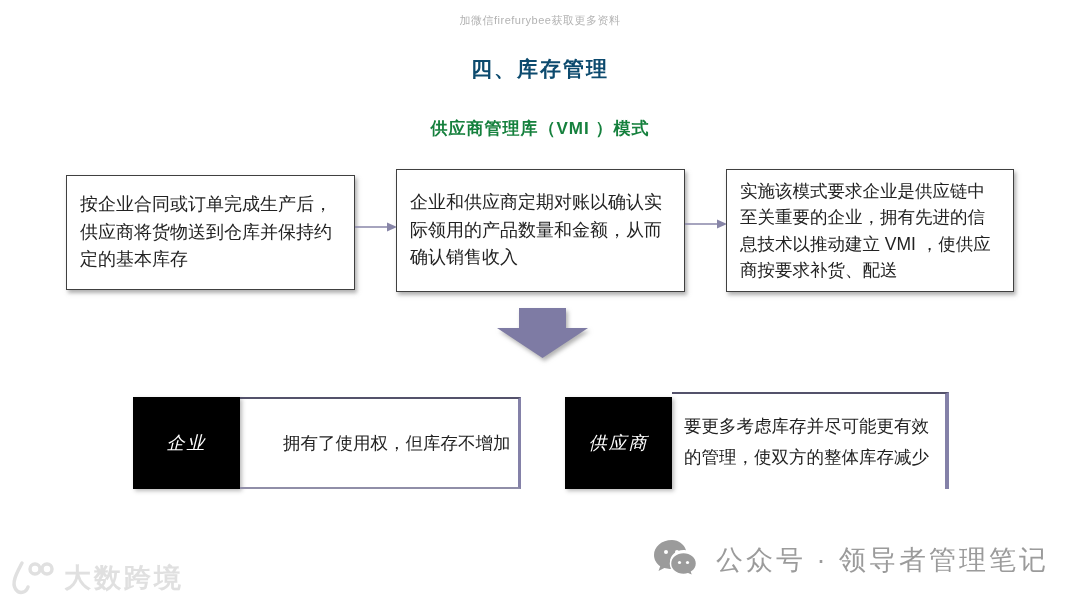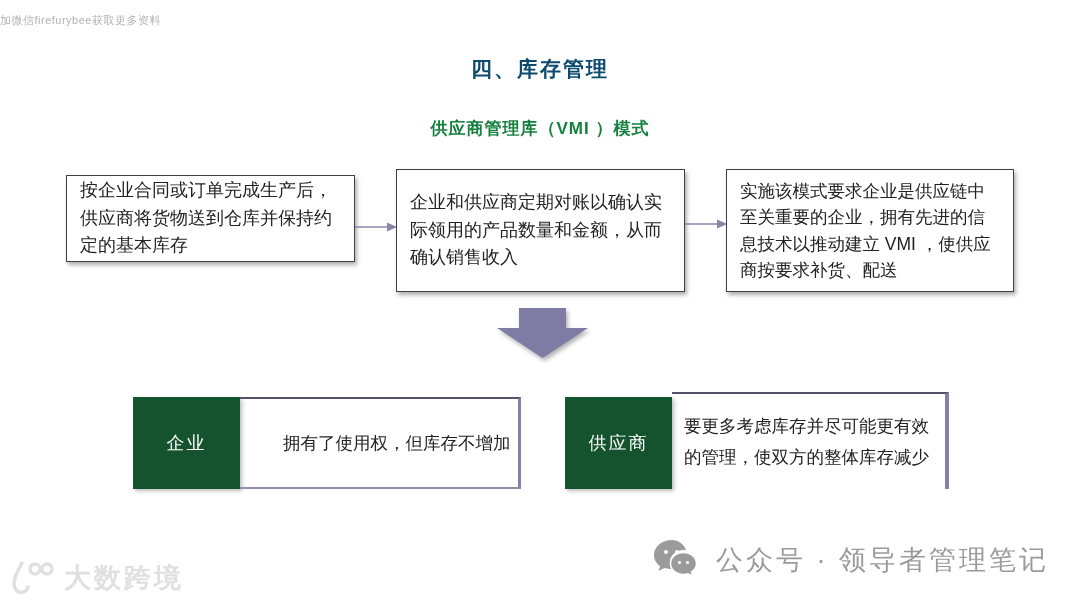--- a/index.html
+++ b/index.html
@@ -10,20 +10,21 @@
     position: relative;
     width: 1080px;
     height: 604px;
     background: #ffffff;
     overflow: hidden;
   }
 
   .watermark-top {
     position: absolute;
     top: 13px; left: 0; right: 0;
+    text-align: center;
     font-size: 11px;
     color: #b3b3b3;
     letter-spacing: 0.5px;
   }
 
   .title {
     position: absolute;
     top: 55px; left: 0; right: 0;
     text-align: center;
     font-size: 21px;
@@ -47,45 +48,46 @@
     background: #ffffff;
     border: 1px solid #404040;
     box-shadow: 2px 3px 4px rgba(110,110,110,0.55);
     display: flex;
     align-items: center;
     padding: 8px 13px;
     font-size: 18px;
     line-height: 1.55;
     color: #222222;
   }
-  .flow-box-1 { left: 66px;  top: 175px; width: 289px; height: 87px; }
+  .flow-box-1 { left: 66px;  top: 175px; width: 289px; height: 115px; }
   .flow-box-2 { left: 396px; top: 169px; width: 289px; height: 123px; justify-content: center; }
   .flow-box-3 { left: 726px; top: 169px; width: 288px; height: 123px; font-size: 17.5px; line-height: 1.5; }
 
   .connector { position: absolute; }
   .connector-1 { left: 355px; top: 220px; }
   .connector-2 { left: 685px; top: 217px; }
 
   .big-down-arrow {
     position: absolute;
     left: 490px; top: 308px;
     filter: drop-shadow(2px 3px 2px rgba(100,100,100,0.5));
   }
 
   .outcome-label {
     position: absolute;
     width: 107px; height: 92px;
-    background: #14532d;
+    background: #000000;
     box-shadow: 2px 2px 4px rgba(60,60,60,0.35);
     display: flex;
     align-items: center;
     justify-content: center;
     color: #ffffff;
     font-size: 18px;
     letter-spacing: 2px;
+    font-style: italic;
   }
   .outcome-label-1 { left: 133px; top: 397px; }
   .outcome-label-2 { left: 565px; top: 397px; }
 
   .outcome-panel {
     position: absolute;
     display: flex;
     align-items: center;
     font-size: 17.5px;
     color: #222222;

